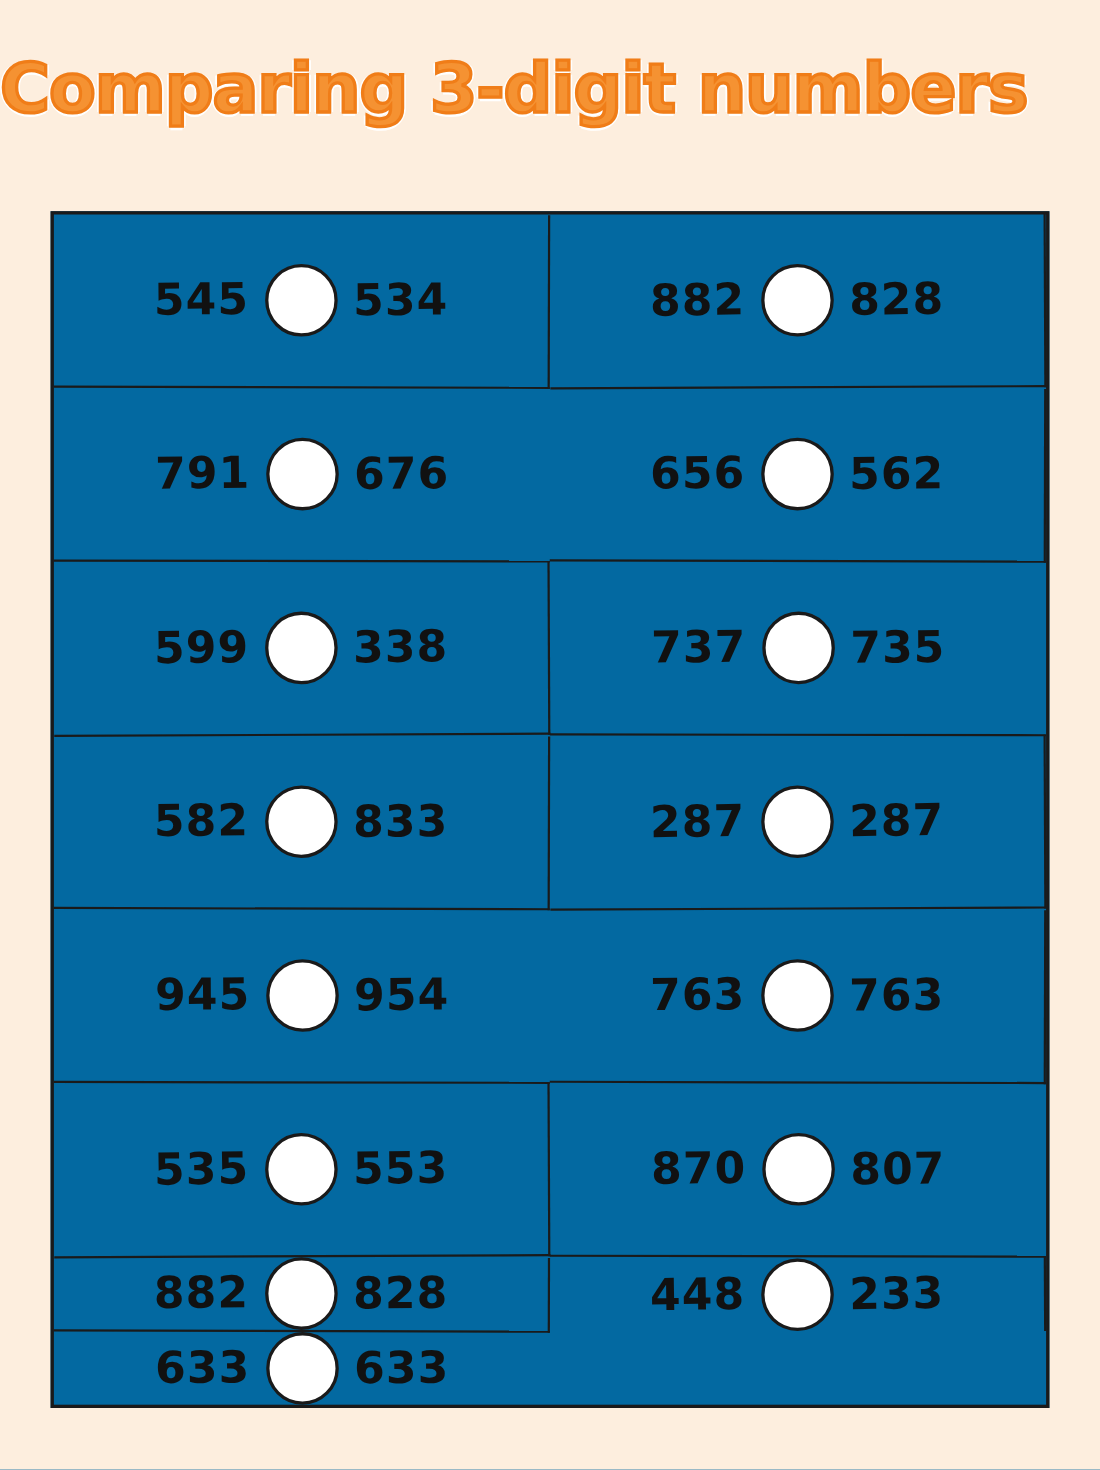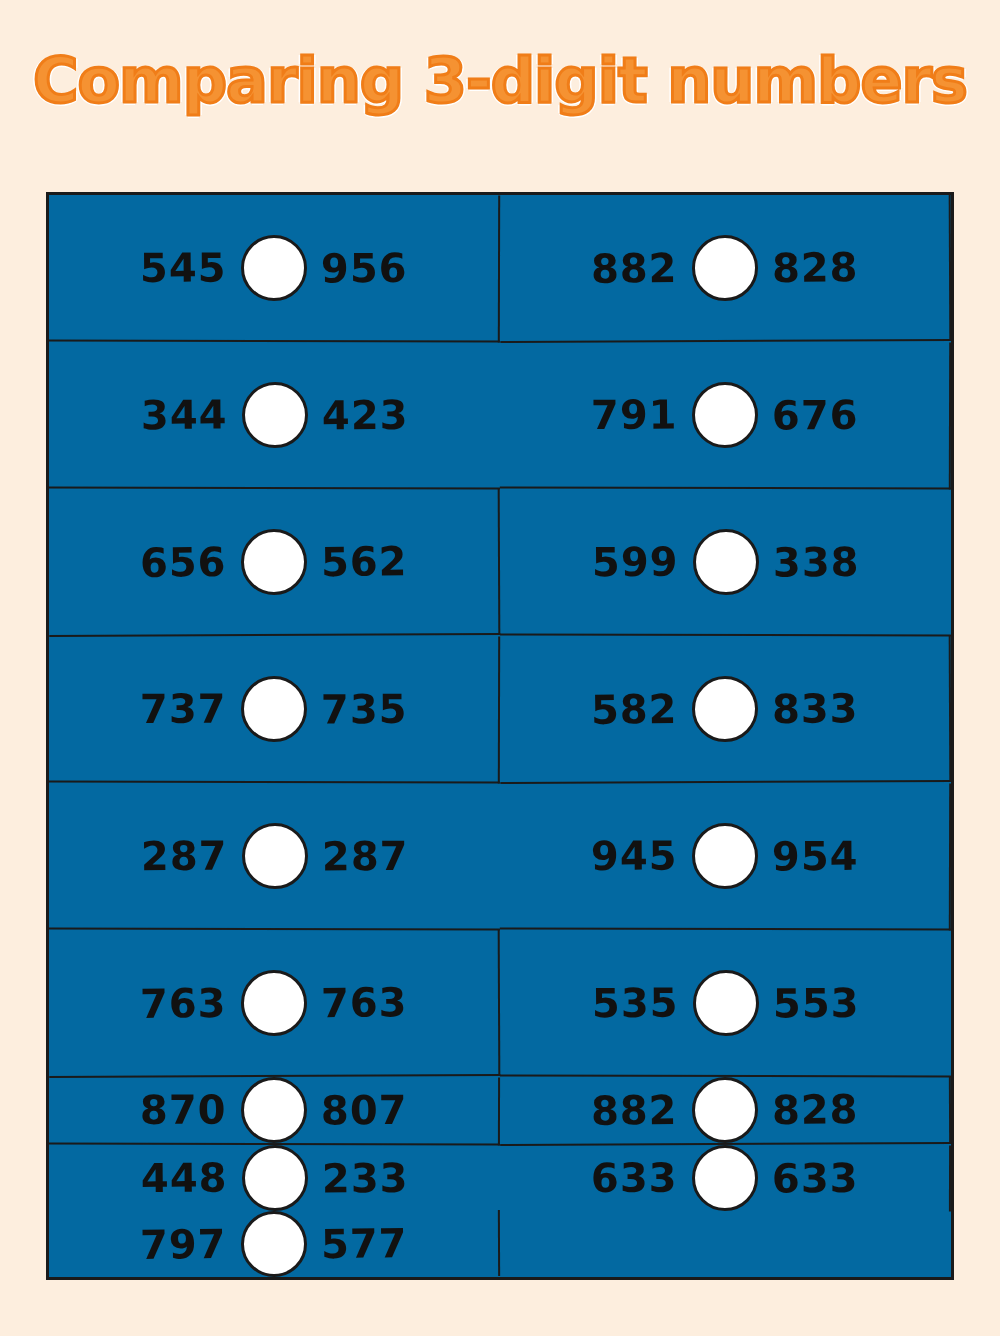--- a/index.html
+++ b/index.html
@@ -17,21 +17,21 @@
     position: relative;
     width: 1000px;
     height: 1336px;
     box-sizing: border-box;
   }
   .title {
     position: absolute;
     top: 44px;
     left: 0;
     width: 1000px;
-    text-align: center;
+    text-align: left;
     font-family: "DejaVu Sans", sans-serif;
     font-size: 62px;
     font-weight: bold;
     letter-spacing: -1px;
     color: #f59232;
     -webkit-text-stroke: 3px #f07d18;
     text-shadow:
        2px 2px 0 #ffffff,
       -2px 2px 0 #ffffff,
        3px 0   0 #ffffff,
@@ -103,31 +103,26 @@
 
 <div class="page">
 
   <div class="title">Comparing 3-digit numbers</div>
 
   <div class="sheet">
 
     <div class="cell">
       <span class="num left">545</span>
       <span class="circle"></span>
-      <span class="num right">956</span>
+      <span class="num right">534</span>
     </div>
     <div class="cell">
       <span class="num left">882</span>
       <span class="circle"></span>
       <span class="num right">828</span>
-    </div>
-    <div class="cell">
-      <span class="num left">344</span>
-      <span class="circle"></span>
-      <span class="num right">423</span>
     </div>
 
     <div class="cell">
       <span class="num left">791</span>
       <span class="circle"></span>
       <span class="num right">676</span>
     </div>
     <div class="cell">
       <span class="num left">656</span>
       <span class="circle"></span>
@@ -185,20 +180,15 @@
     <div class="cell last-row">
       <span class="num left">448</span>
       <span class="circle"></span>
       <span class="num right">233</span>
     </div>
     <div class="cell last-row">
       <span class="num left">633</span>
       <span class="circle"></span>
       <span class="num right">633</span>
     </div>
-    <div class="cell last-row">
-      <span class="num left">797</span>
-      <span class="circle"></span>
-      <span class="num right">577</span>
-    </div>
 
   </div>
 </div>
 
 </body></html>

